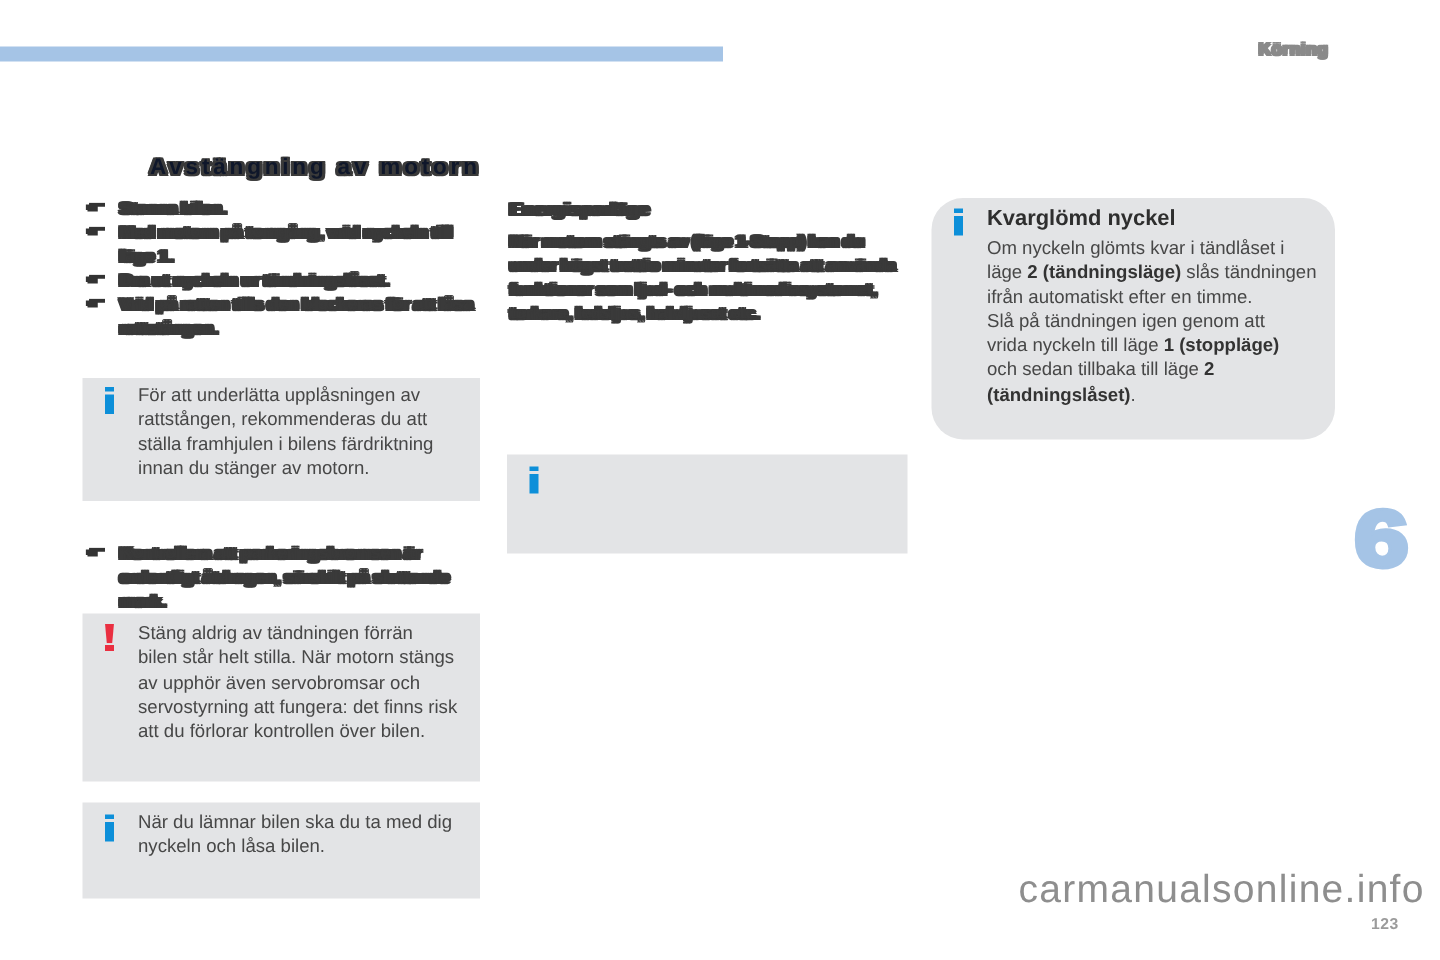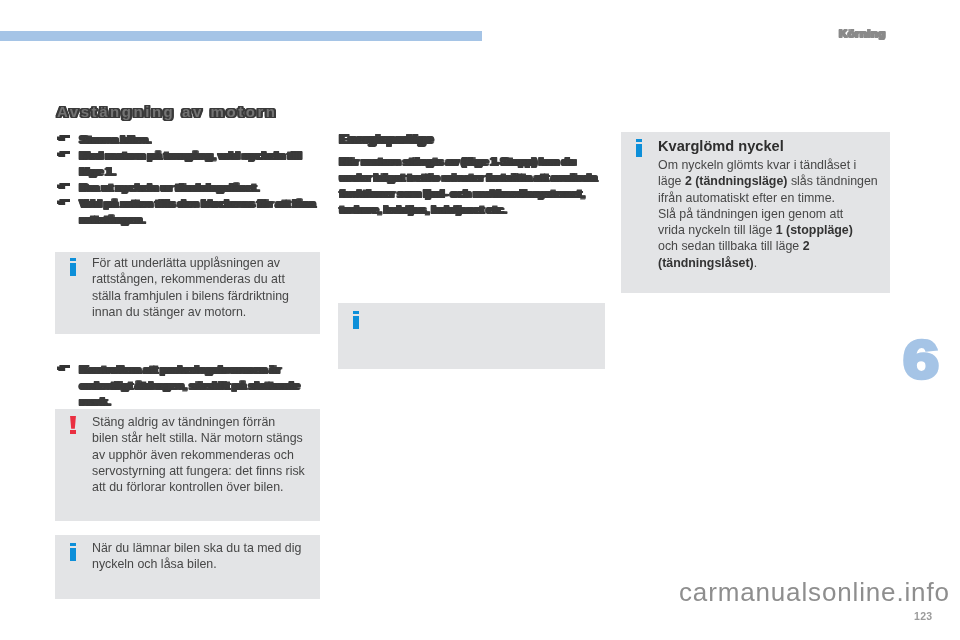--- a/index.html
+++ b/index.html
@@ -10,26 +10,26 @@
   .chapter-label{position:absolute;left:839px;top:26px;font-size:11.6px;font-weight:bold;color:#8a8a8a;
      white-space:nowrap;letter-spacing:0.3px;
      text-shadow:1px 0 #8a8a8a,-1px 0 #8a8a8a,0 1px #8a8a8a,1px 1px #8a8a8a,-1px 1px #8a8a8a;}
 
   
   .smudge{color:#3a3a3a;
      text-shadow:
        1px 0 #3a3a3a,2px 0 #3a3a3a,-1px 0 #3a3a3a,-2px 0 #3a3a3a,
        0 1px #3a3a3a,
        1px 1px #3a3a3a,-1px 1px #3a3a3a,2px 1px #3a3a3a,-2px 1px #3a3a3a;}
-  .smudge.heavy{color:#737373;
+  .smudge.heavy{color:#0f172a;
      text-shadow:
        1px 0 #3a3a3a,2px 0 #3a3a3a,-1px 0 #3a3a3a,-2px 0 #3a3a3a,
        0 1px #3a3a3a,0 -1px #3a3a3a,
        1px 1px #3a3a3a,-1px 1px #3a3a3a,2px 1px #3a3a3a,-2px 1px #3a3a3a,
-       1px -1px #3a3a3a,-1px -1px #3a3a3a,2px -1px #3a3a3a,-2px -1px #3a3a3a;}
+       1px -1px #3a3a3a,-1px -1px #3a3a3a,2px -1px #3a3a3a,-2px -1px #3a3a3a; margin-left: 43px;}
   h2.sub{font-size:12.3px;font-weight:bold;margin:0 0 6px 0;line-height:15px;letter-spacing:0.3px;}
   p.bodytext{font-size:11.2px;font-weight:bold;line-height:16px;margin:0;}
 
   
   .col1{position:absolute;left:57px;top:104px;width:264px;}
   .col2{position:absolute;left:340px;top:132px;width:270px;}
   .col3{position:absolute;left:621px;top:132px;width:269px;}
 
   h1.title{font-size:15px;font-weight:bold;margin:0;line-height:16px;white-space:nowrap;letter-spacing:2.55px;}
 
@@ -57,21 +57,21 @@
   .wico{display:block;position:relative;width:6px;height:20px;margin-top:1.6px;}
   .wico:before{content:"";position:absolute;left:0;top:0px;width:6px;height:13.2px;background:#ea2f41;
      clip-path:polygon(0% 0%,100% 0%,80% 100%,20% 100%);}
   .wico:after{content:"";position:absolute;left:0.3px;top:14.4px;width:5.4px;height:4.2px;background:#ea2f41;}
 
   #box1{left:55px;top:252px;width:265px;height:82px;padding:3px 12px 0 15px;}
   #bul2{position:absolute;left:57px;top:361px;width:264px;}
   #box2{left:55px;top:409px;width:265px;height:112px;padding:5px 12px 0 15px;}
   #box3{left:55px;top:535px;width:265px;height:64px;padding:5px 12px 0 15px;}
   #box4{left:338px;top:303px;width:267px;height:66px;padding:5px 12px 0 15px;}
-  #box5{left:621px;top:132px;width:269px;height:161px;padding:4px 12px 0 15px;}
+  #box5{left:621px;top:132px;width:269px;height:161px;padding:4px 12px 0 15px;border-radius:21px;}
 
   .chapnum{position:absolute;left:903px;top:332px;font-size:53px;font-weight:bold;color:#a5c4e6;
      line-height:56px;transform:scaleX(1.22);transform-origin:left top;
      -webkit-text-stroke:3.5px #a5c4e6;paint-order:stroke fill;}
 
   .wm{position:absolute;left:679px;top:579px;font-size:26px;color:#8e8e8e;letter-spacing:0.85px;line-height:26px;}
   .pnum{position:absolute;left:914px;top:611px;font-size:10.5px;font-weight:bold;color:#9b9b9b;line-height:10px;letter-spacing:0.3px;text-align:right;}
 </style>
 </head>
 <body>
@@ -123,21 +123,21 @@
   </ul>
 
   <div class="box" id="box2">
     <div class="inner">
       <div class="icocol">
           <span class="wico"></span>
         </div>
       <div class="body">
           <div class="ln"><span>Stäng aldrig av tändningen förrän</span></div>
           <div class="ln"><span>bilen står helt stilla. När motorn stängs</span></div>
-          <div class="ln"><span>av upphör även rekommenderas och</span></div>
+          <div class="ln"><span>av upphör även servobromsar och</span></div>
           <div class="ln"><span>servostyrning att fungera: det finns risk</span></div>
           <div class="ln"><span>att du förlorar kontrollen över bilen.</span></div>
         </div>
     </div>
   </div>
 
   <div class="box" id="box3">
     <div class="inner">
       <div class="icocol">
           <span class="iico"></span>

